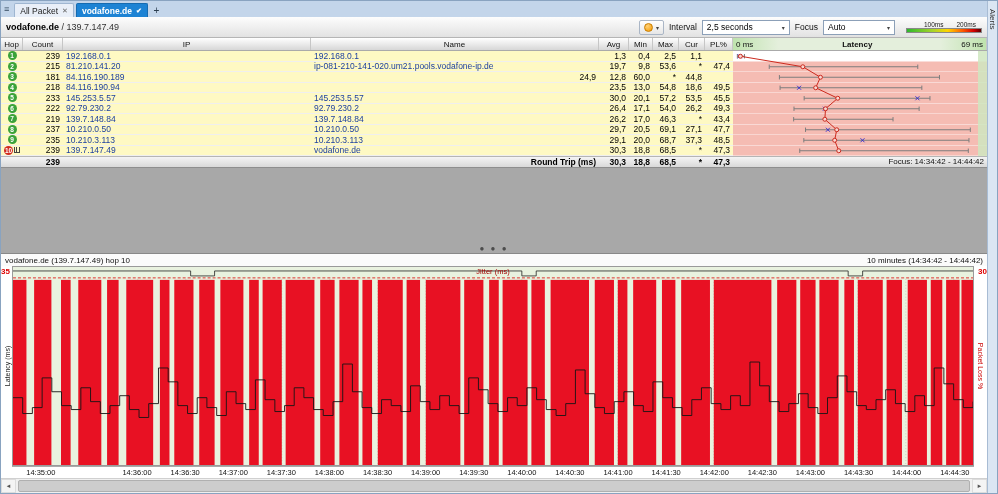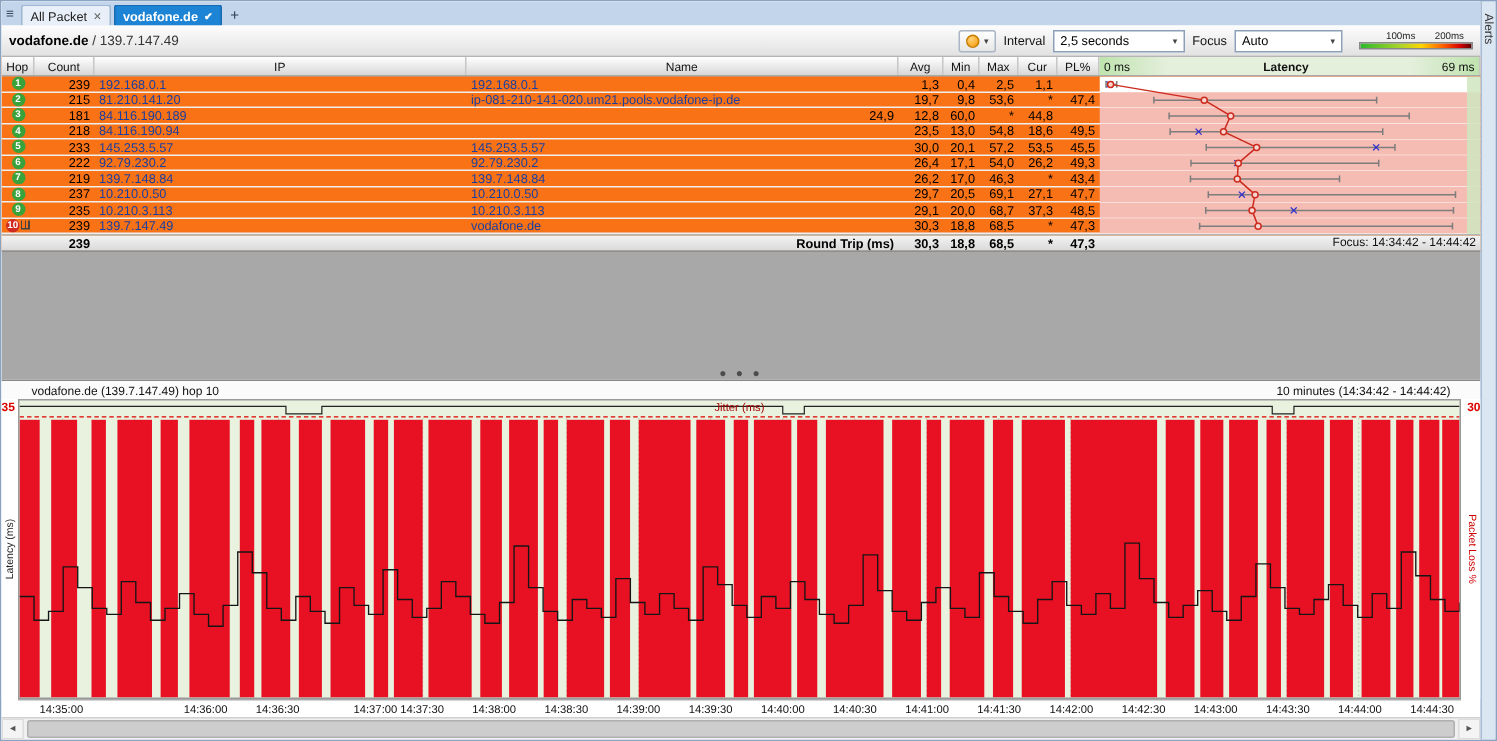--- a/index.html
+++ b/index.html
@@ -28,21 +28,21 @@
   .car{font-size:6px;color:#444}
   .lbl{font-size:8.5px;color:#111}
   .dd{height:15px;border:1px solid #8ca0b8;background:#fff;font-size:8.5px;display:flex;align-items:center;justify-content:space-between;gap:20px;padding:0 4px;width:88px;cursor:pointer}
   .dd.small{width:72px}
   .legend{width:76px;margin-left:6px}
   .legend-labels{display:flex;justify-content:space-between;font-size:6.5px;line-height:7px;color:#222;padding:0 6px 0 18px}
   .legend-bar{height:5px;border:1px solid #888;background:linear-gradient(90deg,#2db82d,#a8d42a 35%,#ffd400 55%,#ff5a00 75%,#d40000 90%,#5a0000)}
 
   
   :root{--cols:22px 40px 248px 288px 30px 24px 26px 26px 28px 254px}
-  .tablewrap{flex:0 0 auto;background:#f97316;position:relative}
+  .tablewrap{flex:0 0 auto;background:#fef9c3;position:relative}
   .thead{display:grid;grid-template-columns:var(--cols);height:13px;background:linear-gradient(#ffffff,#d7d7d7);border-bottom:1px solid #aaa;font-size:8px;color:#111}
   .thead .hc{border-right:1px solid #c6c6c6;display:flex;align-items:center;justify-content:center;overflow:hidden;cursor:pointer}
   .thead .lat-h{background:linear-gradient(90deg,#bfe3ae,#e4efdc 18%,#e4efdc 82%,#bfe3ae);justify-content:space-between;padding:0 3px}
   .lh-t{font-weight:bold}
   .rows{position:relative}
   .trow{display:grid;grid-template-columns:var(--cols);height:10.5px;font-size:8.5px;align-items:center;border-bottom:1px solid #efefef;cursor:default}
   .c{padding:0 3px;white-space:nowrap;overflow:hidden;line-height:10px}
   .count,.num{text-align:right}
   .ip,.name{color:#1b3fa0}
   .hop{display:flex;justify-content:center;align-items:center;gap:1px;padding:0}
@@ -53,21 +53,21 @@
   .summary .rt{ text-align:right}
   .summary .focus{font-weight:normal;font-size:8px;text-align:right;color:#111}
   #latsvg{position:absolute;top:0;right:0;width:254px;height:105px}
 
   
   .graygap{flex:1 1 auto;background:#a8a8a8;position:relative;border-top:1px solid #8e8e8e}
   .splitter{position:absolute;left:50%;bottom:1px;transform:translateX(-50%);font-size:8px;color:#4c4c4c;letter-spacing:2px;cursor:row-resize;line-height:7px}
 
   
   .tl{flex:0 0 auto;background:#fff;border-top:1px solid #888}
-  .tlhead{height:12px;display:flex;justify-content:space-between;align-items:center;font-size:8px;color:#111;padding:0 20px;background:#fbfbfb}
+  .tlhead{height:12px;display:flex;justify-content:space-between;align-items:center;font-size:8px;color:#111;padding:0 4px;background:#fbfbfb}
   .tlbody{display:flex;height:200px}
   .gutter{position:relative;background:#fff}
   .gutter.left{width:11px}
   .gutter.right{width:13px}
   .vlab{position:absolute;top:50%;left:50%;transform:translate(-50%,-50%) rotate(180deg);writing-mode:vertical-rl;font-size:7px;color:#222;white-space:nowrap}
   .gutter.right .vlab{transform:translate(-50%,-50%);color:#cc0000}
   .topnum{position:absolute;top:1px;font-size:8px;color:#dd0000;font-weight:bold}
   .gutter.left .topnum{left:0}
   .gutter.right .topnum{right:0}
   .chart{flex:1;position:relative;background:#e9f2df;border:1px solid #9a9a9a}
@@ -464,21 +464,21 @@
         <div class="gutter right">
           <span class="topnum">30</span>
           <span class="vlab">Packet Loss %</span>
         </div>
       </div>
       <div class="taxis" id="taxis">
           <span class="tick" style="left: 3%;">14:35:00</span>
           <span class="tick" style="left: 8%; margin-top: 36px;">14:35:30</span>
           <span class="tick" style="left: 13%;">14:36:00</span>
           <span class="tick" style="left: 18%;">14:36:30</span>
-          <span class="tick" style="left: 23%; margin-left: 17px;">14:37:00</span>
+          <span class="tick" style="left: 23%;">14:37:00</span>
           <span class="tick" style="left: 28%;">14:37:30</span>
           <span class="tick" style="left: 33%;">14:38:00</span>
           <span class="tick" style="left: 38%;">14:38:30</span>
           <span class="tick" style="left: 43%;">14:39:00</span>
           <span class="tick" style="left: 48%;">14:39:30</span>
           <span class="tick" style="left: 53%;">14:40:00</span>
           <span class="tick" style="left: 58%;">14:40:30</span>
           <span class="tick" style="left: 63%;">14:41:00</span>
           <span class="tick" style="left: 68%;">14:41:30</span>
           <span class="tick" style="left: 73%;">14:42:00</span>

